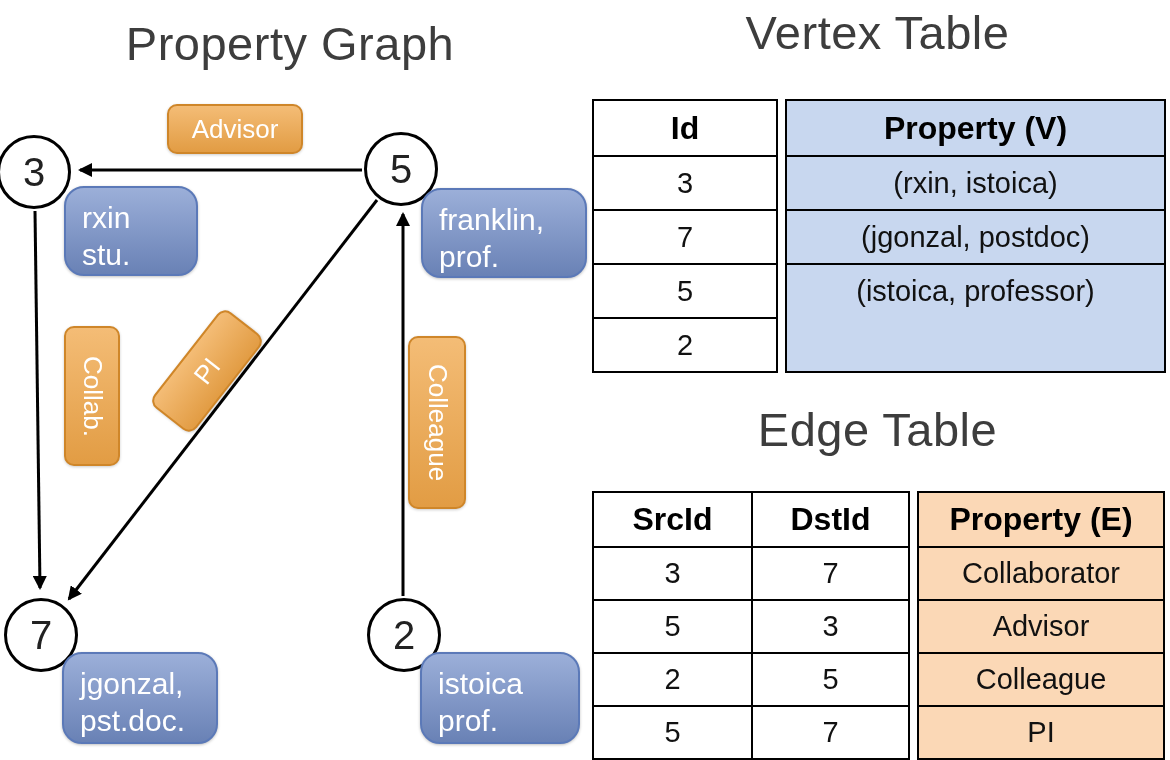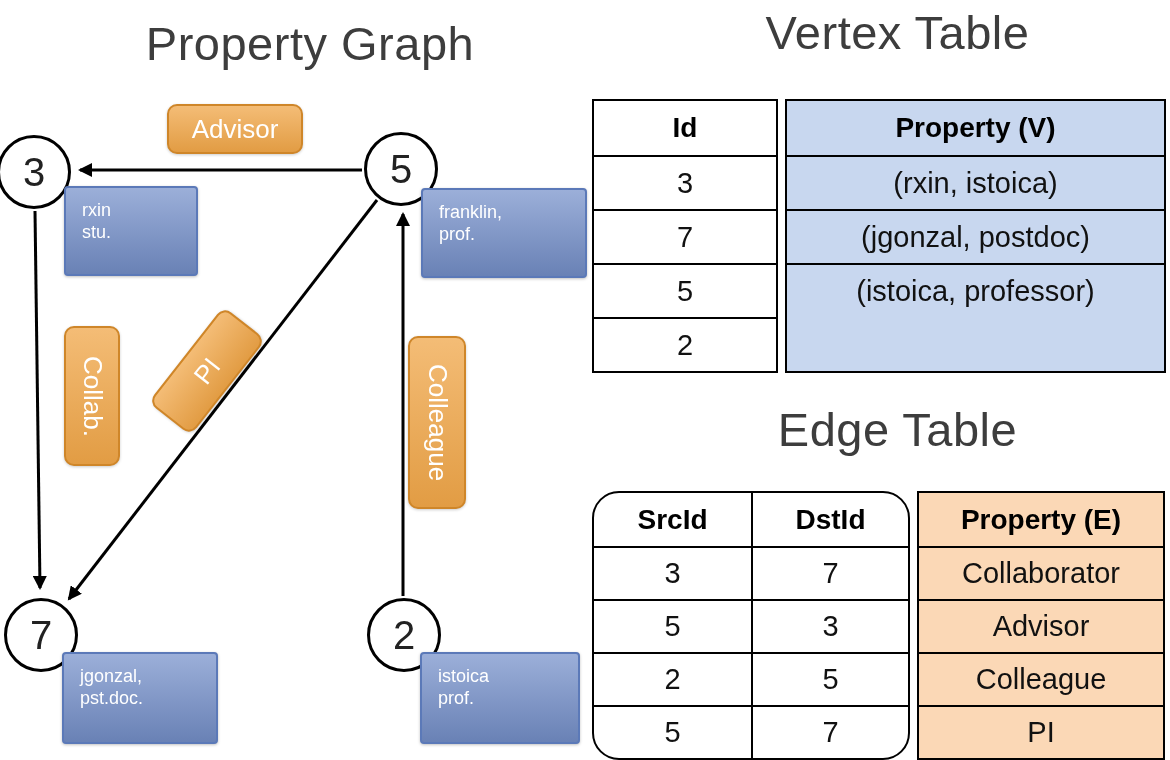--- a/index.html
+++ b/index.html
@@ -18,21 +18,20 @@
 
   
   .big-title {
     position: absolute;
     text-align: center;
     font-size: 47px;
     font-weight: 400;
     color: #3d3d3d;
     letter-spacing: 0.5px;
     white-space: nowrap;
-    padding-left: 20px;
   }
   #graph-title   { left: 0;     top: 16px;  width: 580px; }
   #vertex-title  { left: 585px; top: 5px;  width: 585px; }
   #edge-title    { left: 585px; top: 402px; width: 585px; }
 
   
   #graph-panel { position: absolute; left: 0; top: 0; width: 580px; height: 760px; }
 
   #edge-svg { position: absolute; left: 0; top: 0; z-index: 1; }
 
@@ -49,26 +48,26 @@
   }
   #vertex-3 { left: -3px;  top: 135px; }
   #vertex-5 { left: 364px; top: 132px; }
   #vertex-7 { left: 4px;   top: 598px; }
   #vertex-2 { left: 367px; top: 598px; }
 
   .vprop {
     position: absolute;
     z-index: 3;
     box-sizing: border-box;
-    border-radius: 4px;
+    border-radius: 20px;
     border: 2px solid var(--vertex-box-border, #5b79b8);
     background: linear-gradient(180deg, rgba(255,255,255,0.28), rgba(0,0,0,0.10)),
                 var(--vertex-box-fill, #7590ca);
     color: #fff;
-    font-size: 18px;
+    font-size: 30px;
     line-height: 1.24;
     padding: 11px 8px 12px 16px;
     box-shadow: 0 1px 3px rgba(0,0,0,0.25);
   }
   #vprop-3 { left: 64px;  top: 186px; width: 134px; height: 90px; }
   #vprop-5 { left: 421px; top: 188px; width: 166px; height: 90px; }
   #vprop-7 { left: 62px;  top: 652px; width: 156px; height: 92px; }
   #vprop-2 { left: 420px; top: 652px; width: 160px; height: 92px; }
 
   .elabel {
@@ -97,33 +96,32 @@
 
   .subtable { border: 2px solid #000; background: #fff; }
   .cell {
     box-sizing: border-box;
     display: flex; align-items: center; justify-content: center;
     border-top: 2px solid #000;
     font-size: 29px;
     color: #111;
     white-space: nowrap;
   }
-  .cell.header { font-weight: bold; font-size: 28px; color: #000; }
+  .cell.header { font-weight: bold; font-size: 32px; color: #000; }
 
   
   #vt-id .cell, #vt-prop .cell { height: 54px; }
   #vt-id   { width: 182px; }
   #vt-prop { width: 377px; background: var(--vertex-col-bg, #c8d7ef); }
   #vt-id .cell:first-child, #vt-prop .cell:first-child { border-top: none; }
 
   
   #et-ids {
     display: grid;
     grid-template-columns: 157px 157px;
-    border-radius: 27px;
   }
   #et-ids .cell { height: 53px; }
   #et-ids .cell:nth-child(-n+2) { border-top: none; }
   #et-ids .cell:nth-child(even) { border-left: 2px solid #000; }
   #et-prop { width: 244px; background: var(--edge-col-bg, #fbd8b6); }
   #et-prop .cell { height: 53px; }
   #et-prop .cell:first-child { border-top: none; }
 </style>
 </head>
 <body>

